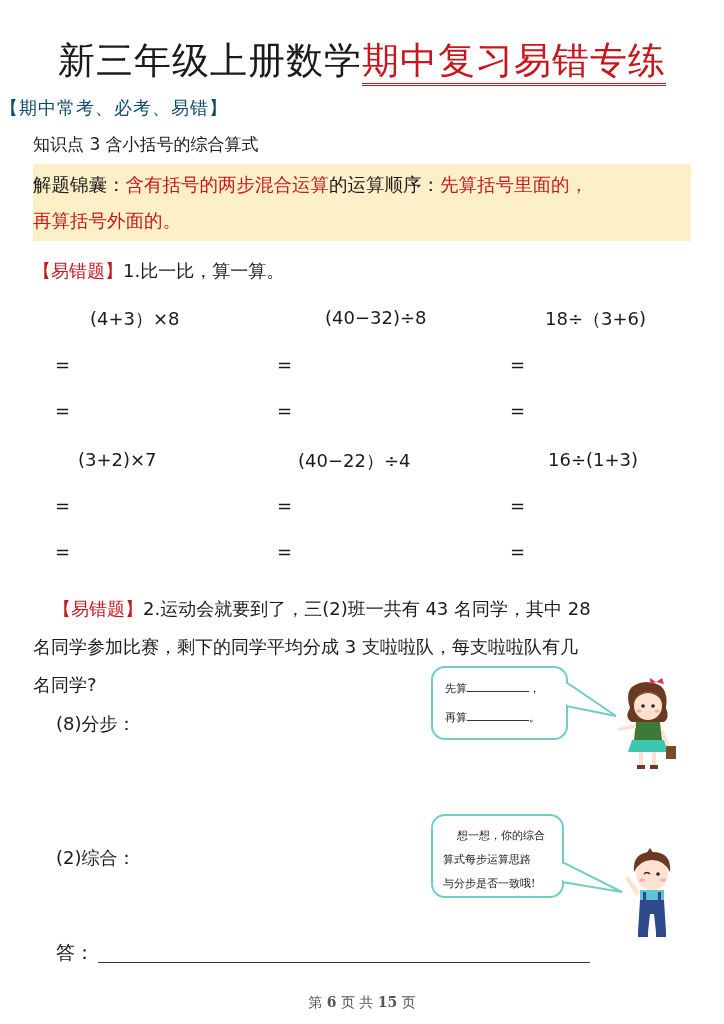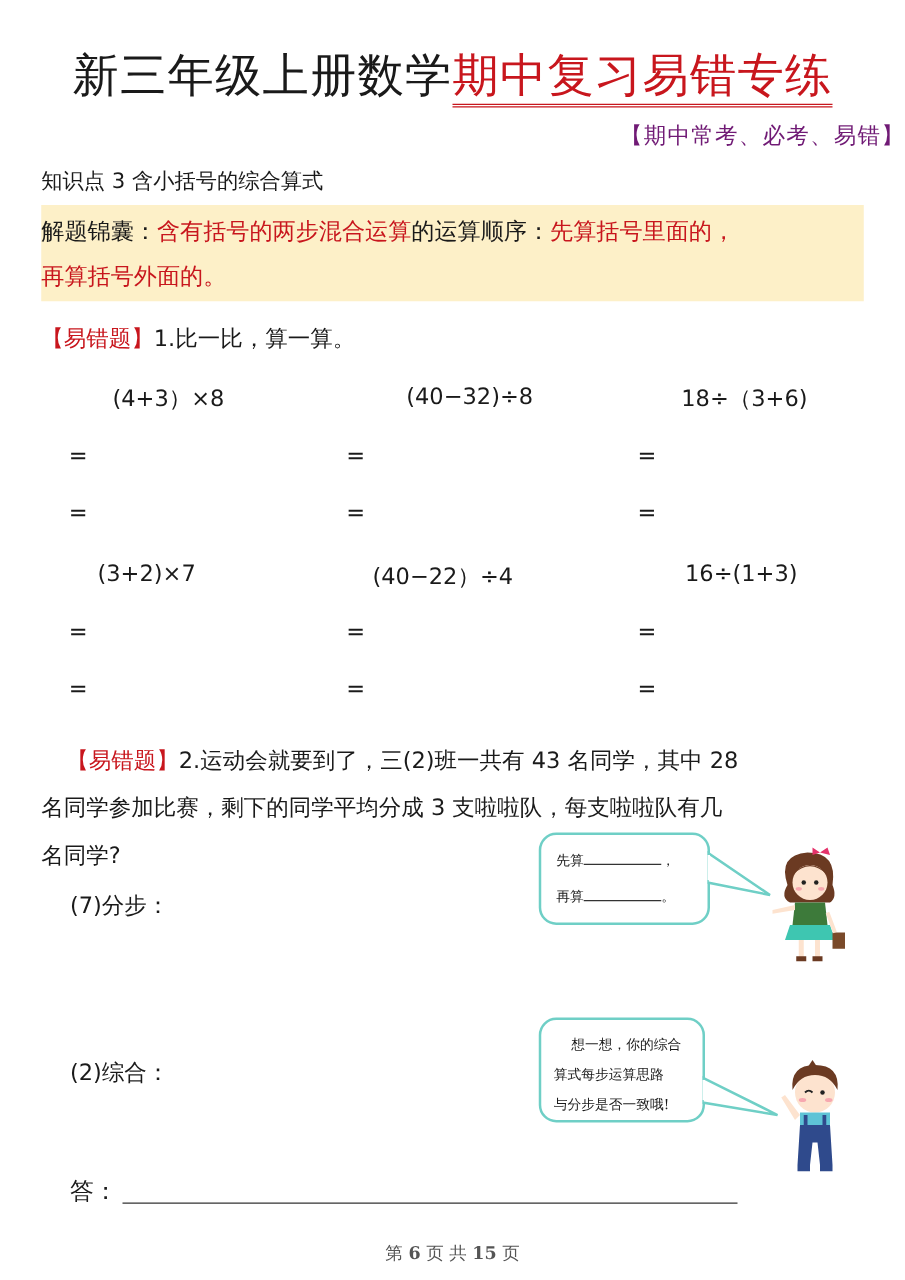--- a/index.html
+++ b/index.html
@@ -3,21 +3,21 @@
   <meta charset="utf-8">
   <style>
     * { margin: 0; padding: 0; box-sizing: border-box; }
     html, body { width: 724px; height: 1024px; background: #ffffff; overflow: hidden; }
     body { position: relative; font-family: "DejaVu Sans", "Liberation Sans", sans-serif; color: #1a1a1a; }
 
     .title { position: absolute; left: 0; top: 38px; width: 724px; text-align: center; font-family: "DejaVu Serif", "Liberation Serif", serif; font-size: 37px; line-height: 46px; letter-spacing: 1px; white-space: nowrap; }
     .title .black { color: #1a1a1a; }
     .title .red { color: #c8161d; border-bottom: 3px double #c8161d; padding-bottom: 1px; }
 
-    .subtitle { position: absolute; left: 0; top: 96px; width: 724px; text-align: right; font-family: "DejaVu Serif", "Liberation Serif", serif; font-size: 18px; color: #701a75; letter-spacing: 1px; }
+    .subtitle { position: absolute; left: 0; top: 96px; width: 724px; text-align: left; font-family: "DejaVu Serif", "Liberation Serif", serif; font-size: 18px; color: #0c4a6e; letter-spacing: 1px; }
 
     .kp { position: absolute; left: 33px; top: 133px; font-size: 17px; color: #1a1a1a; }
 
     .tip-box { position: absolute; left: 33px; top: 164px; width: 658px; height: 77px; background: #fdf0c8; }
     .tip-line { position: absolute; left: 0; font-size: 18.5px; white-space: nowrap; }
     .tip-line.l1 { top: 8px; }
     .tip-line.l2 { top: 44px; }
     .red-t { color: #c8161d; }
     .blk-t { color: #1a1a1a; }
 
@@ -92,21 +92,21 @@
 <div class="eq" style="left:55px; top:541px;">=</div>
 <div class="eq" style="left:277px; top:541px;">=</div>
 <div class="eq" style="left:510px; top:541px;">=</div>
 
 <div class="q2">
   <div class="indent"><span class="q-tag">【易错题】</span><span>2.运动会就要到了，三(2)班一共有 43 名同学，其中 28</span></div>
   <div>名同学参加比赛，剩下的同学平均分成 3 支啦啦队，每支啦啦队有几</div>
   <div>名同学?</div>
 </div>
 
-<div class="step" style="top:712px;">(7)分步：</div>
+<div class="step" style="top:712px;">(8)分步：</div>
 <div class="step" style="top:846px;">(2)综合：</div>
 
 <div class="answer-label">答：</div>
 <div class="answer-line"></div>
 
 <div class="bubble bubble1">
   <div class="bl" style="left:12px; top:13px;">
     <span>先算</span><span class="blank"></span><span>，</span>
   </div>
   <div class="bl" style="left:12px; top:42px;">

